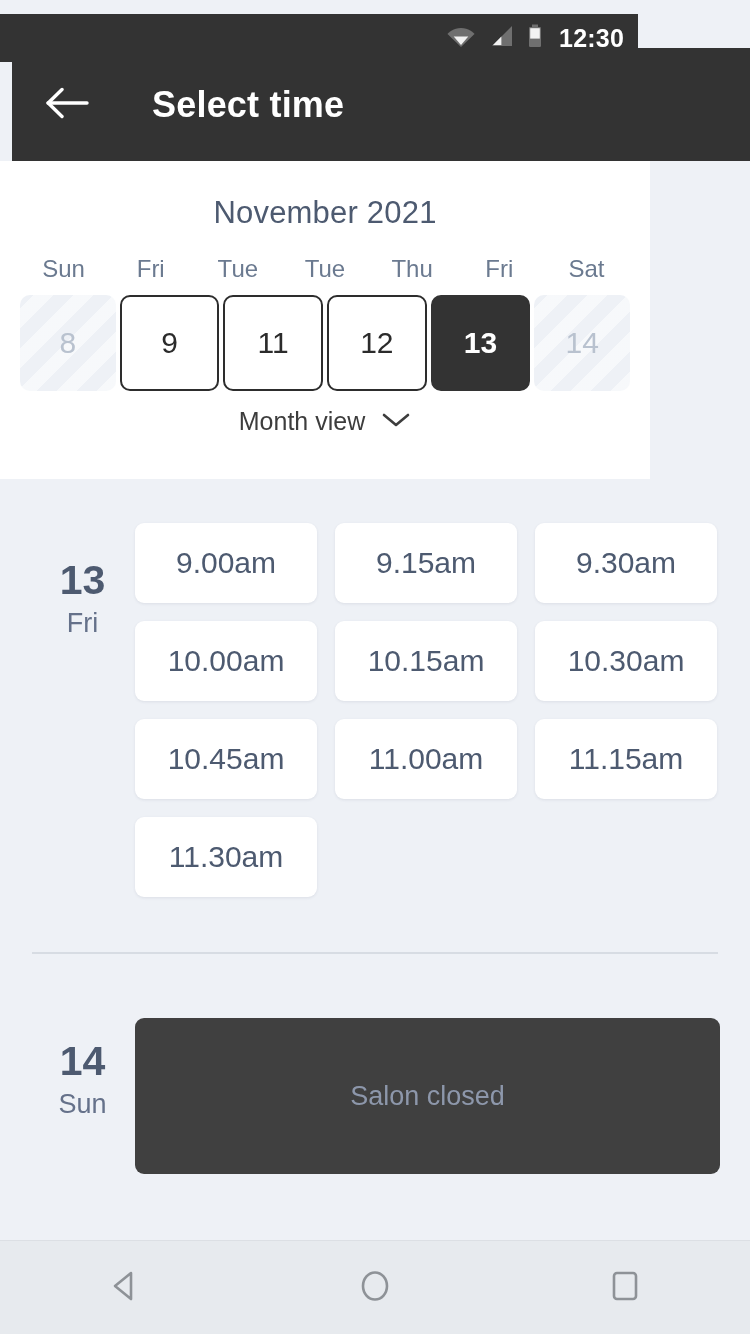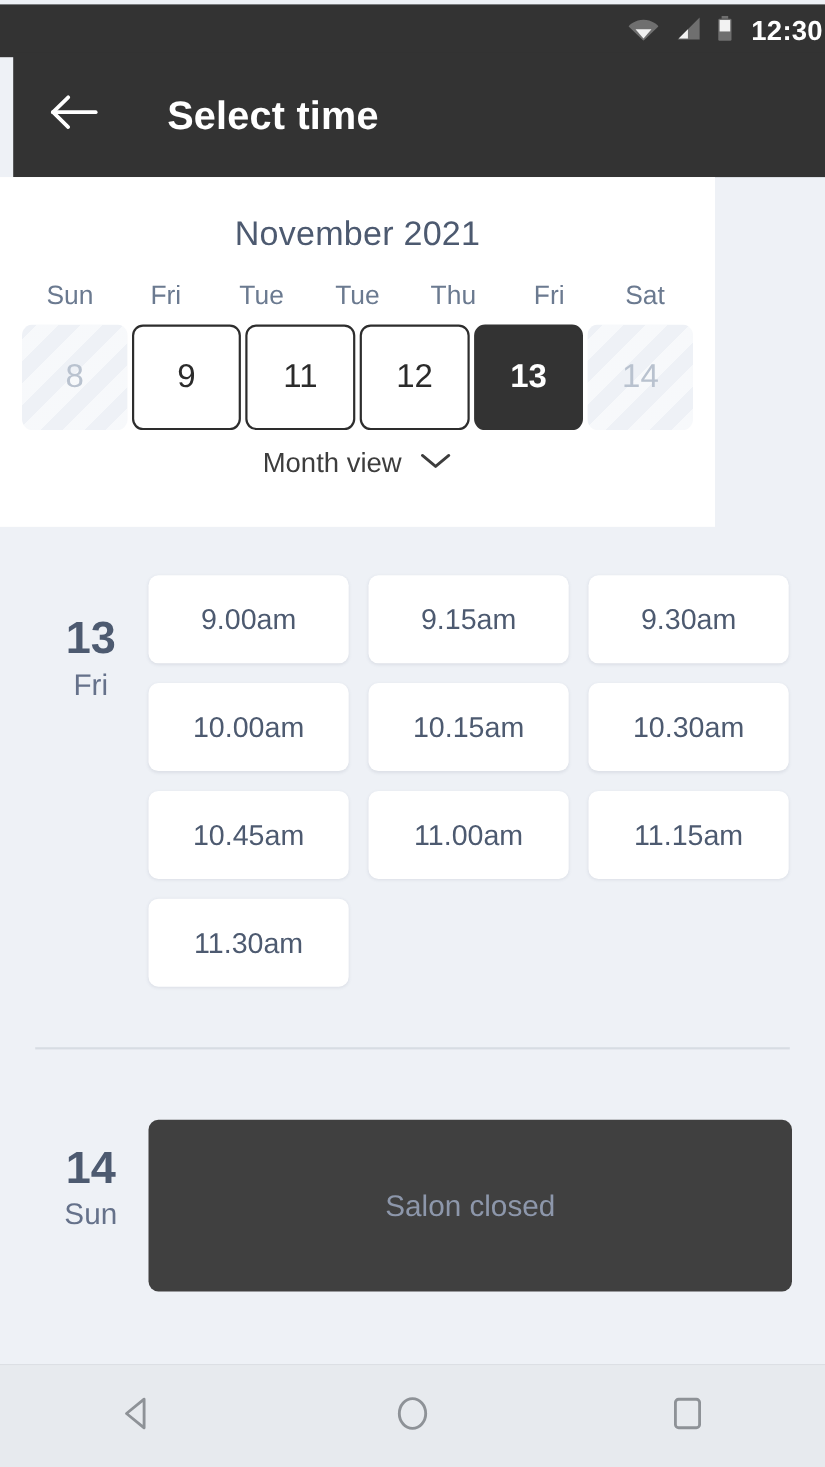--- a/index.html
+++ b/index.html
@@ -6,24 +6,24 @@
   html, body {
     width:750px; height:1334px;
     font-family:"Liberation Sans", sans-serif;
     background:#eef1f6;
     overflow:hidden;
   }
   .screen { position:relative; width:750px; height:1334px; background:#eef1f6; }
 
   
   .statusbar {
-    position:absolute; top:4px; left:0; width:750px; height:48px;
+    position:absolute; top:14px; left:0; width:638px; height:48px;
     background:#333333;
     display:flex; align-items:center; justify-content:flex-end;
-    padding-right:2px; gap:13px;
+    padding-right:14px; gap:13px;
   }
   .sb-icon { display:block; }
   .sb-time {
     color:#ffffff; font-size:25px; font-weight:bold;
     letter-spacing:0.2px; line-height:1; margin-left:3px;
   }
 
   
   .appbar {
     position:absolute; top:48px; left:12px; width:750px; height:113px;
@@ -103,21 +103,21 @@
     color:#65718a; font-size:27px; text-align:center; margin-top:6px;
   }
   .slots {
     flex:1; display:flex; flex-wrap:wrap; gap:18px;
     align-content:flex-start; padding-top:8px;
   }
   .slot {
     width:182px; height:80px;
     background:#ffffff; border-radius:9px;
     display:flex; align-items:center; justify-content:center;
-    color:#4d5a70; font-size:26px;
+    color:#4d5a70; font-size:30px;
     box-shadow:0 1px 3px rgba(60,72,95,0.10);
     cursor:pointer;
   }
   .divider {
     height:2px; background:#d7dce3;
     margin:55px 32px 0 32px;
   }
   .closed-wrap { flex:1; padding-top:8px; }
   .closed-panel {
     height:156px; background:#404040; border-radius:9px;

